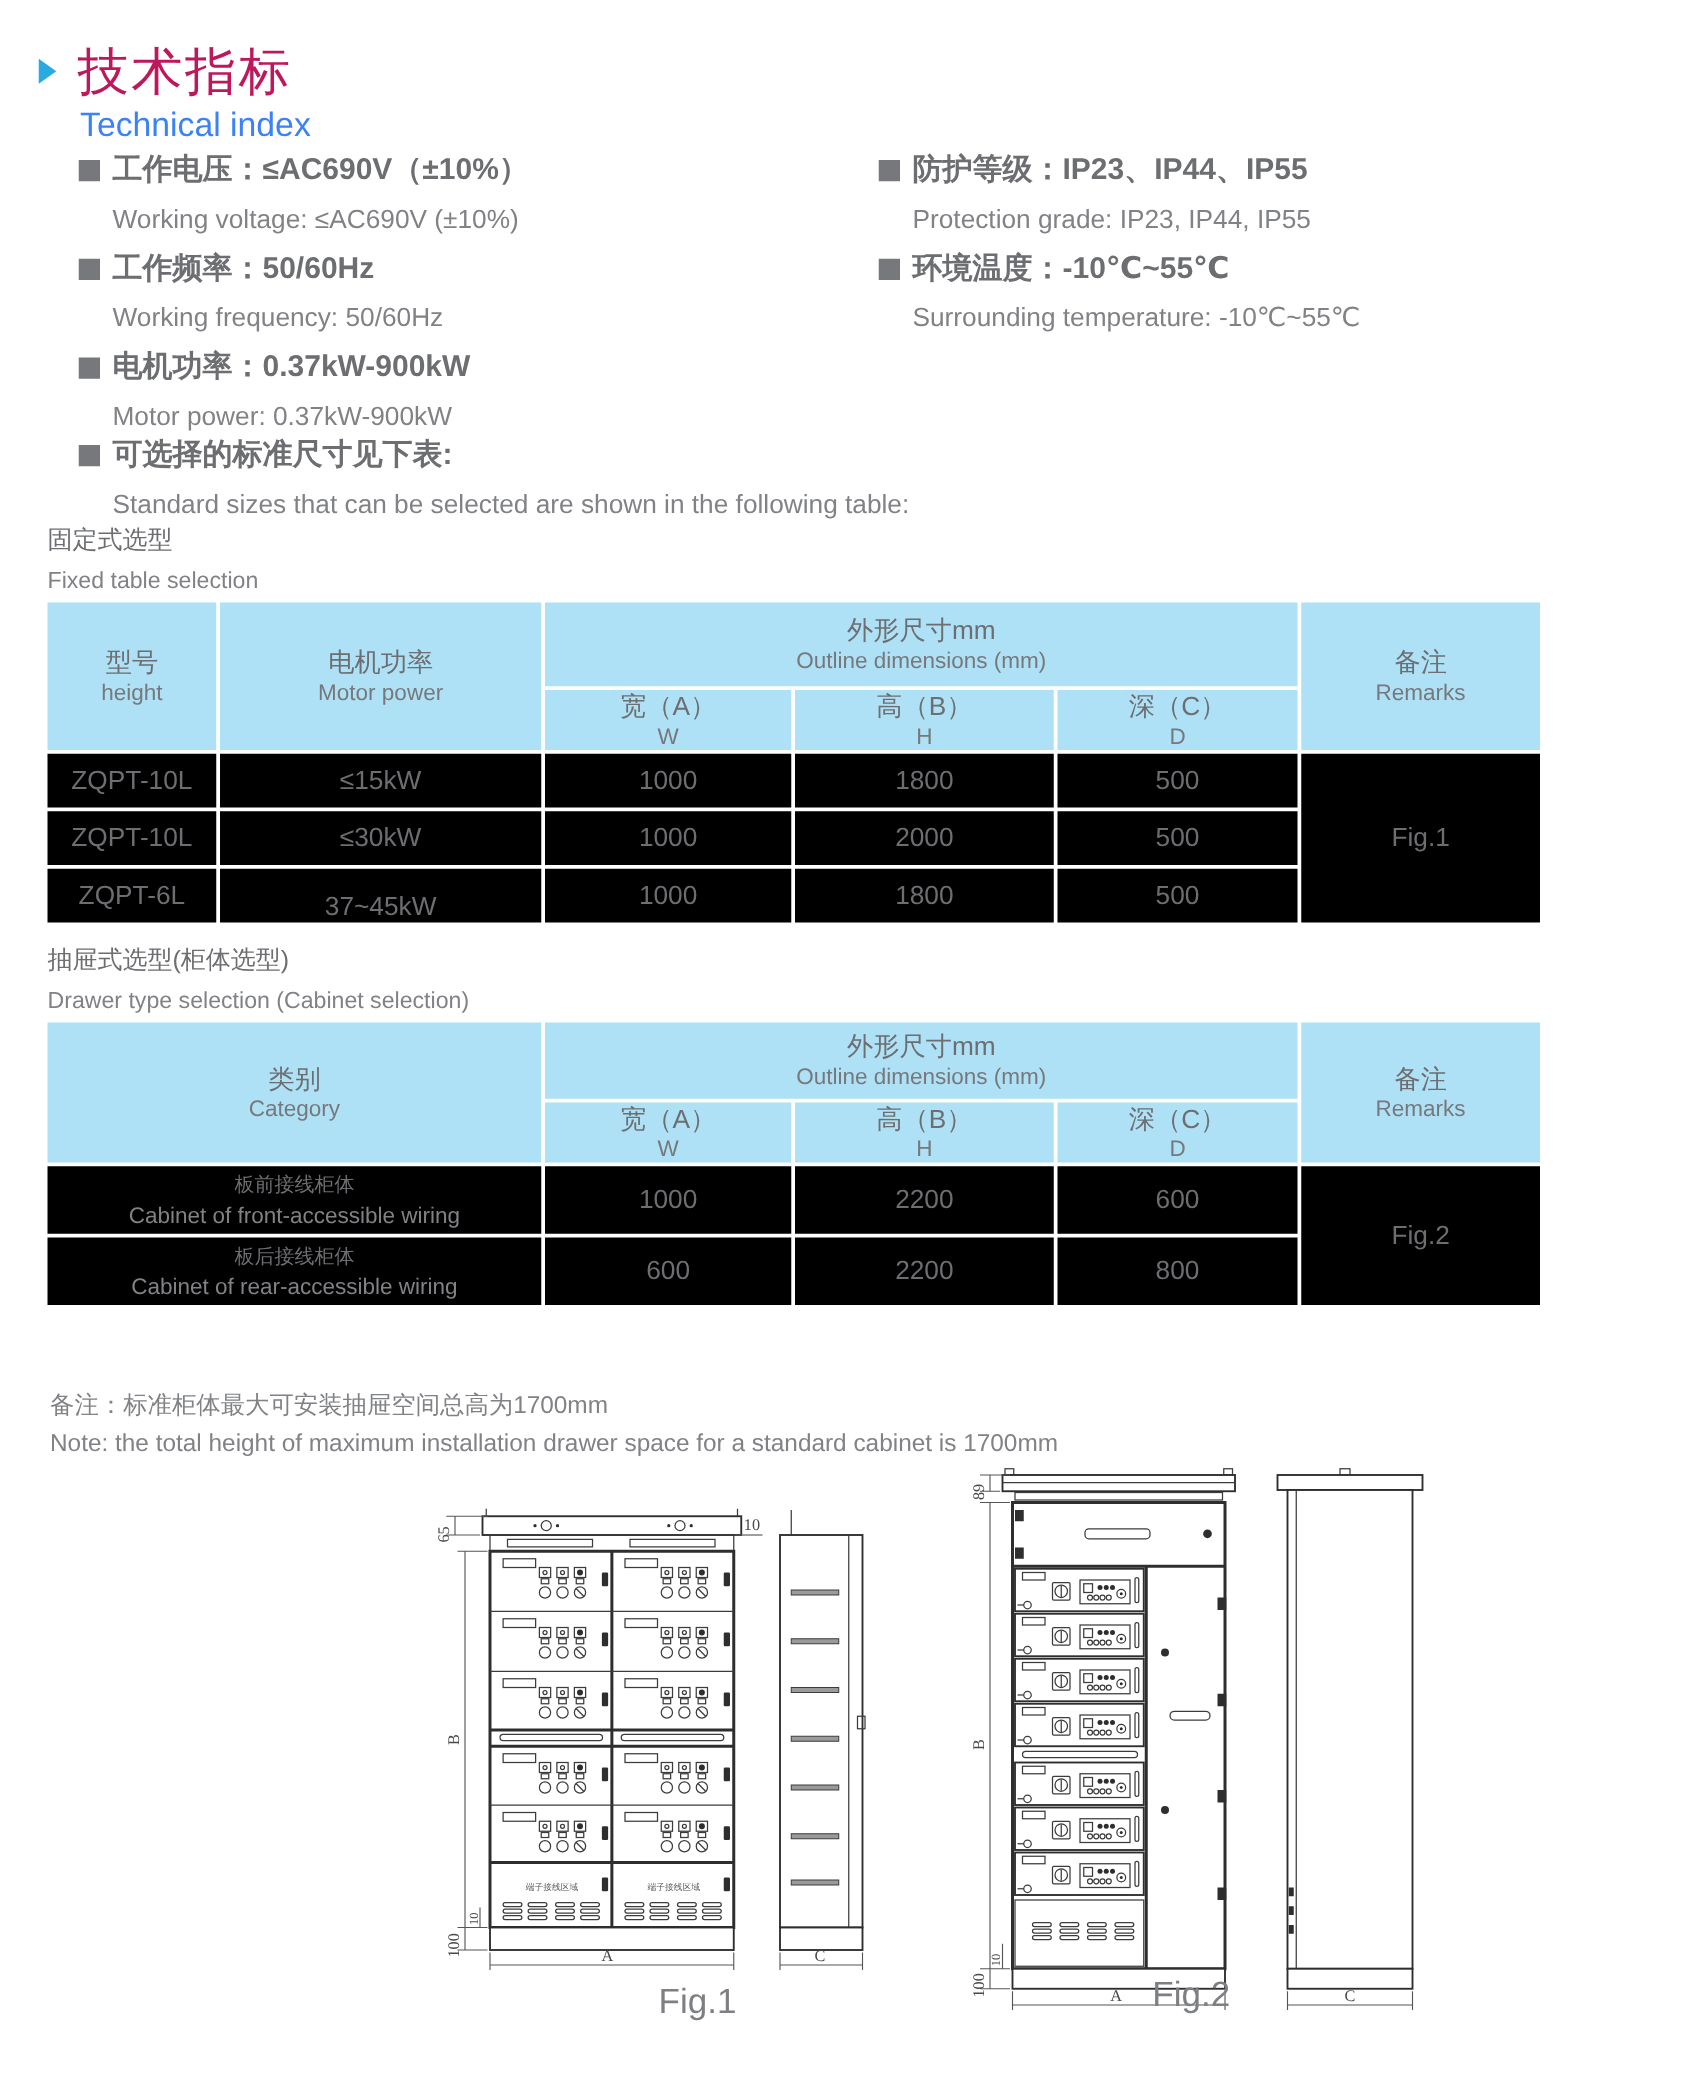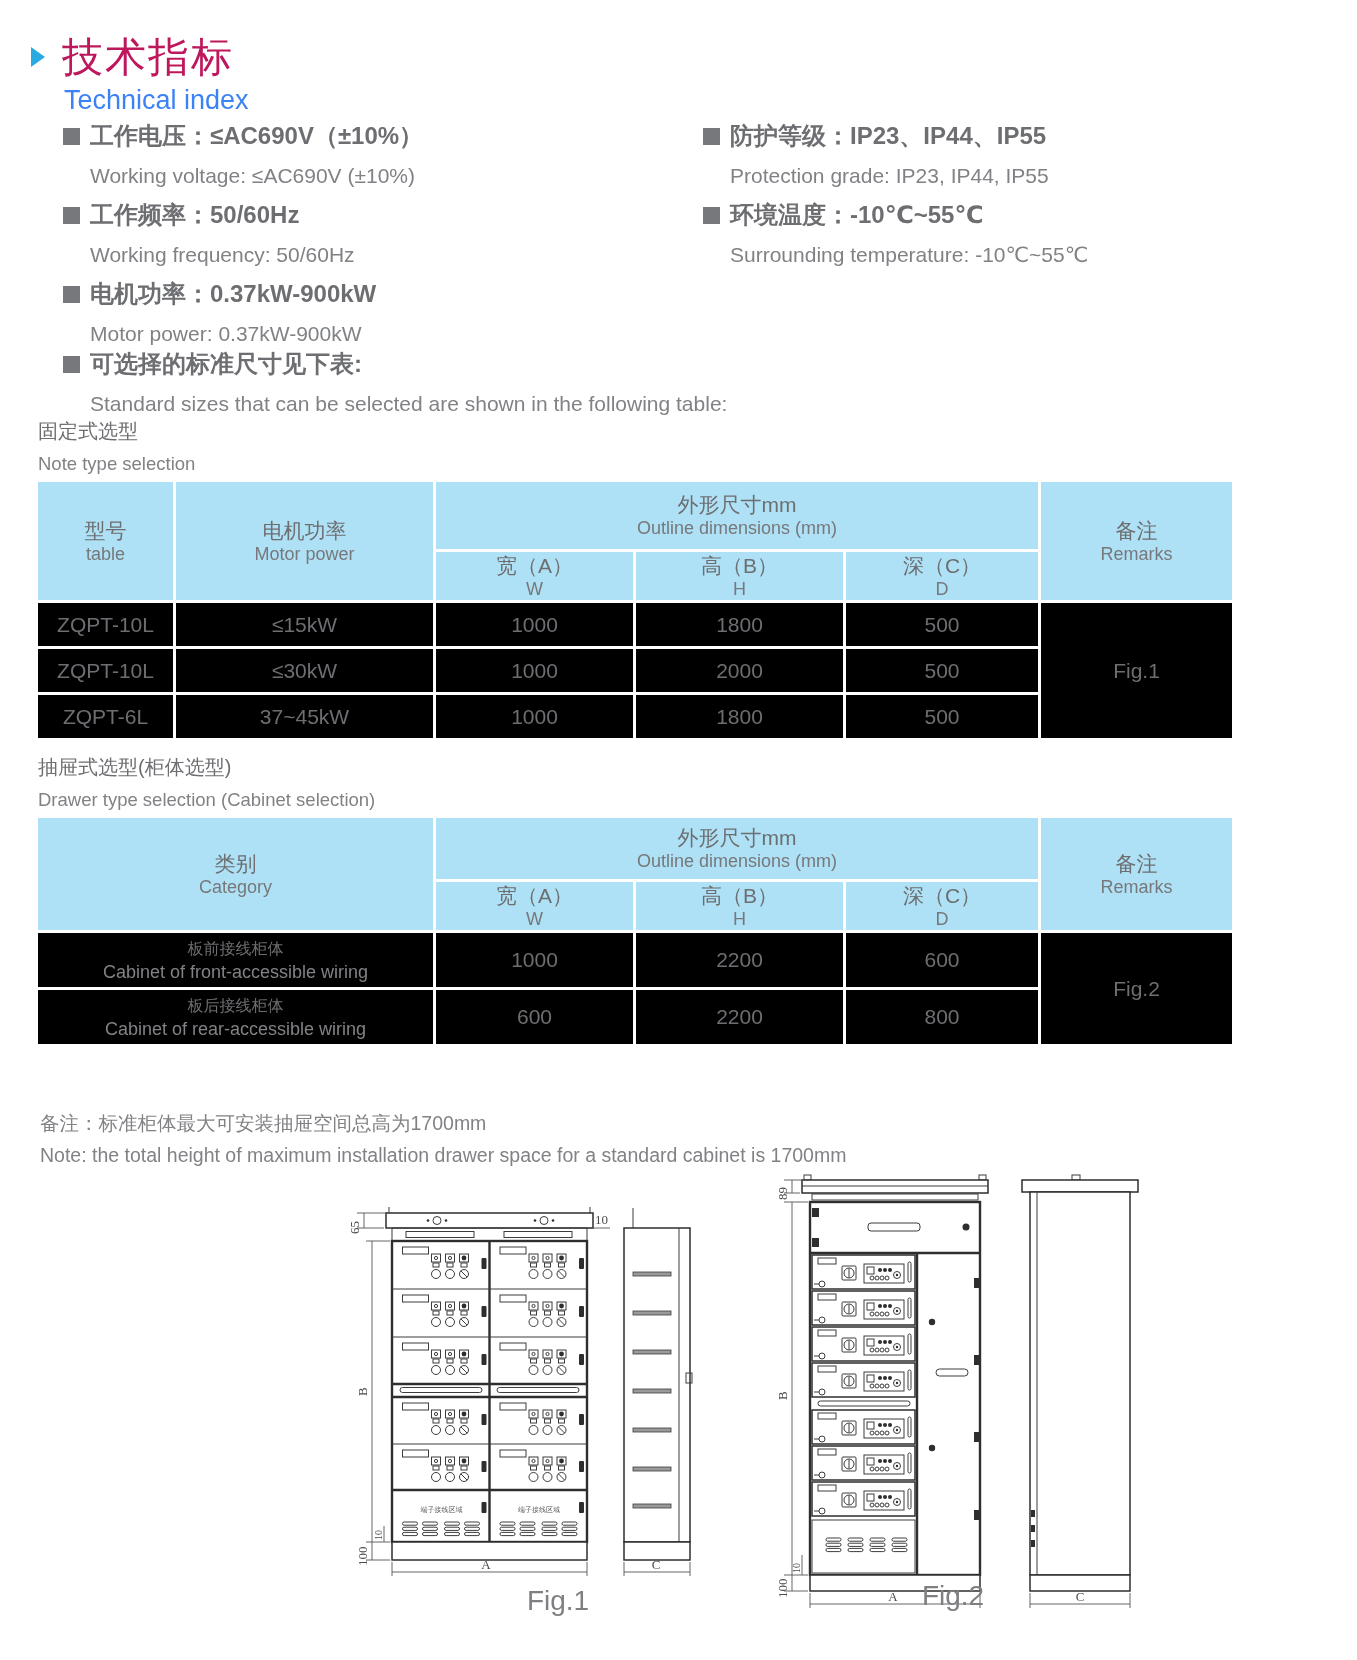--- a/index.html
+++ b/index.html
@@ -105,27 +105,27 @@
   <div class="spec spec-sizes">
     <div class="zh">
         <span class="blt"></span>
         <span>可选择的标准尺寸见下表:</span>
       </div>
     <div class="en">Standard sizes that can be selected are shown in the following table:</div>
   </div>
 
   <div class="seclabel" style="top:418px;">
     <div class="zh">固定式选型</div>
-    <div class="en">Note type selection</div>
+    <div class="en">Fixed table selection</div>
   </div>
 
   <div class="gtable t1">
     <div class="cell th" style="grid-column:1;grid-row:1/3;">
       <div class="zh">型号</div>
-      <div class="en">table</div>
+      <div class="en">height</div>
     </div>
     <div class="cell th" style="grid-column:2;grid-row:1/3;">
       <div class="zh">电机功率</div>
       <div class="en">Motor power</div>
     </div>
     <div class="cell th" style="grid-column:3/6;grid-row:1;">
       <div class="zh">外形尺寸mm</div>
       <div class="en">Outline dimensions (mm)</div>
     </div>
     <div class="cell th" style="grid-column:6;grid-row:1/3;">
@@ -173,21 +173,21 @@
     <div class="cell td" style="grid-column:4;grid-row:4;">
         <div class="val">2000</div>
       </div>
     <div class="cell td" style="grid-column:5;grid-row:4;">
         <div class="val">500</div>
       </div>
 
     <div class="cell td" style="grid-column:1;grid-row:5;">
         <div class="val">ZQPT-6L</div>
       </div>
-    <div class="cell td" style="grid-column:2;grid-row:5;">
+    <div class="cell td" style="grid-column:2;grid-row:5;justify-content:flex-end;">
         <div class="val">37~45kW</div>
       </div>
     <div class="cell td" style="grid-column:3;grid-row:5;">
         <div class="val">1000</div>
       </div>
     <div class="cell td" style="grid-column:4;grid-row:5;">
         <div class="val">1800</div>
       </div>
     <div class="cell td" style="grid-column:5;grid-row:5;">
         <div class="val">500</div>

